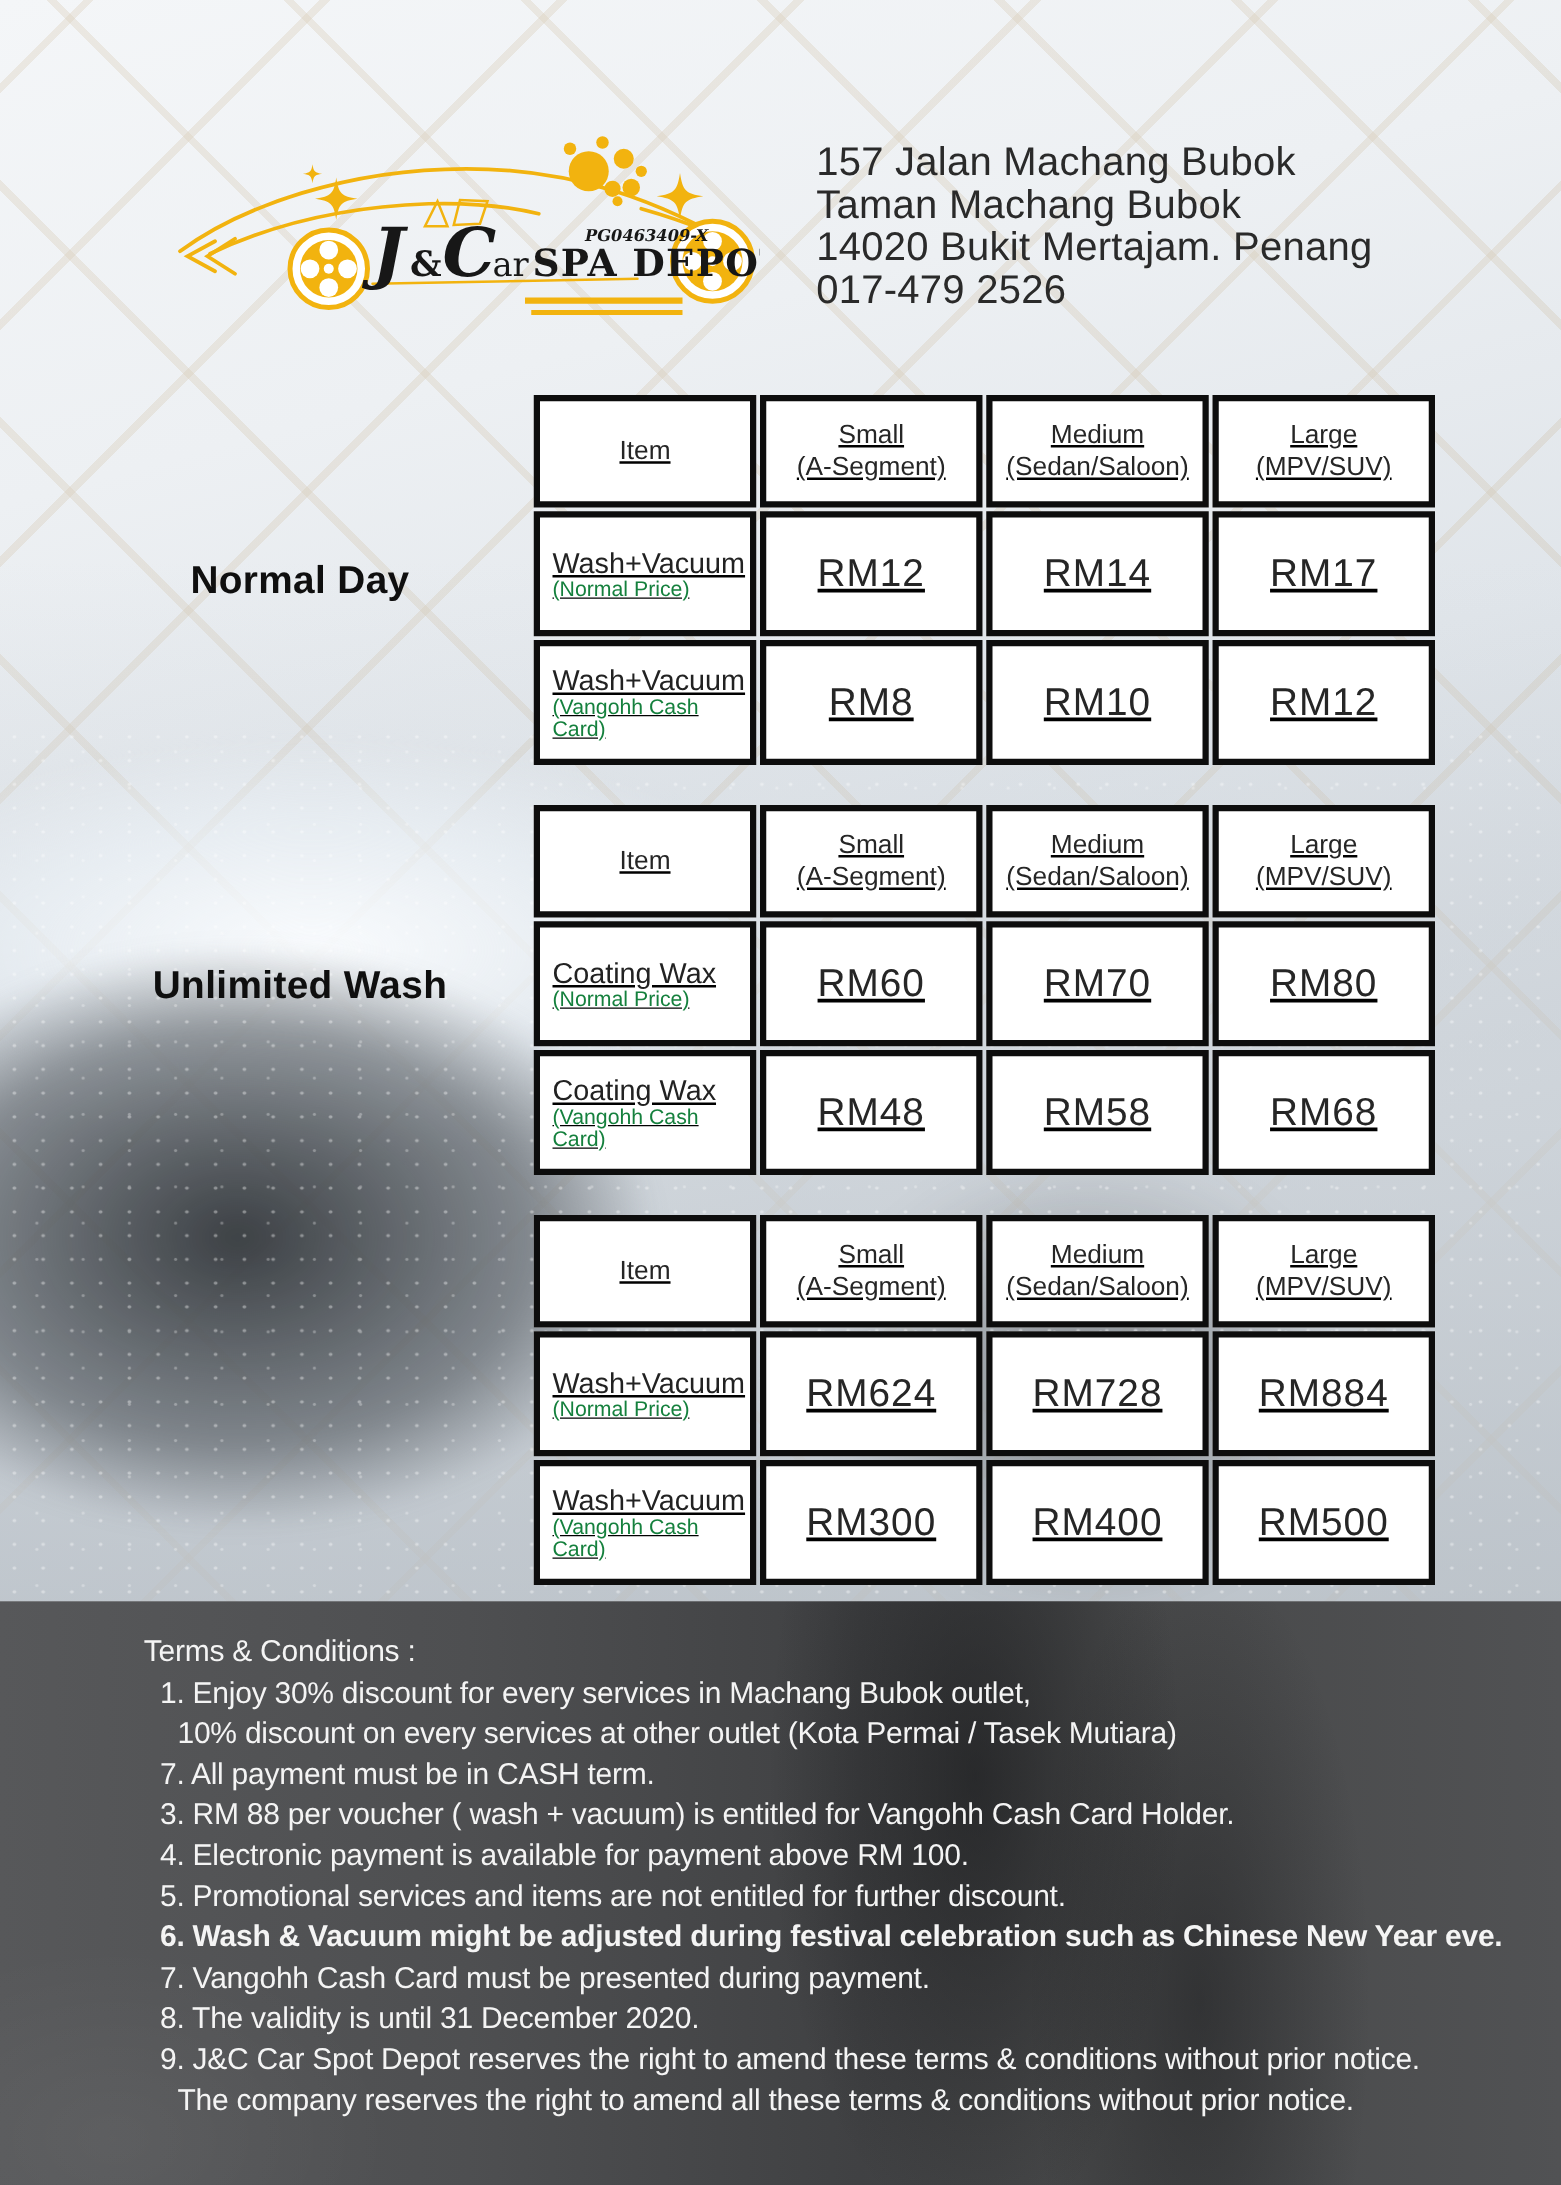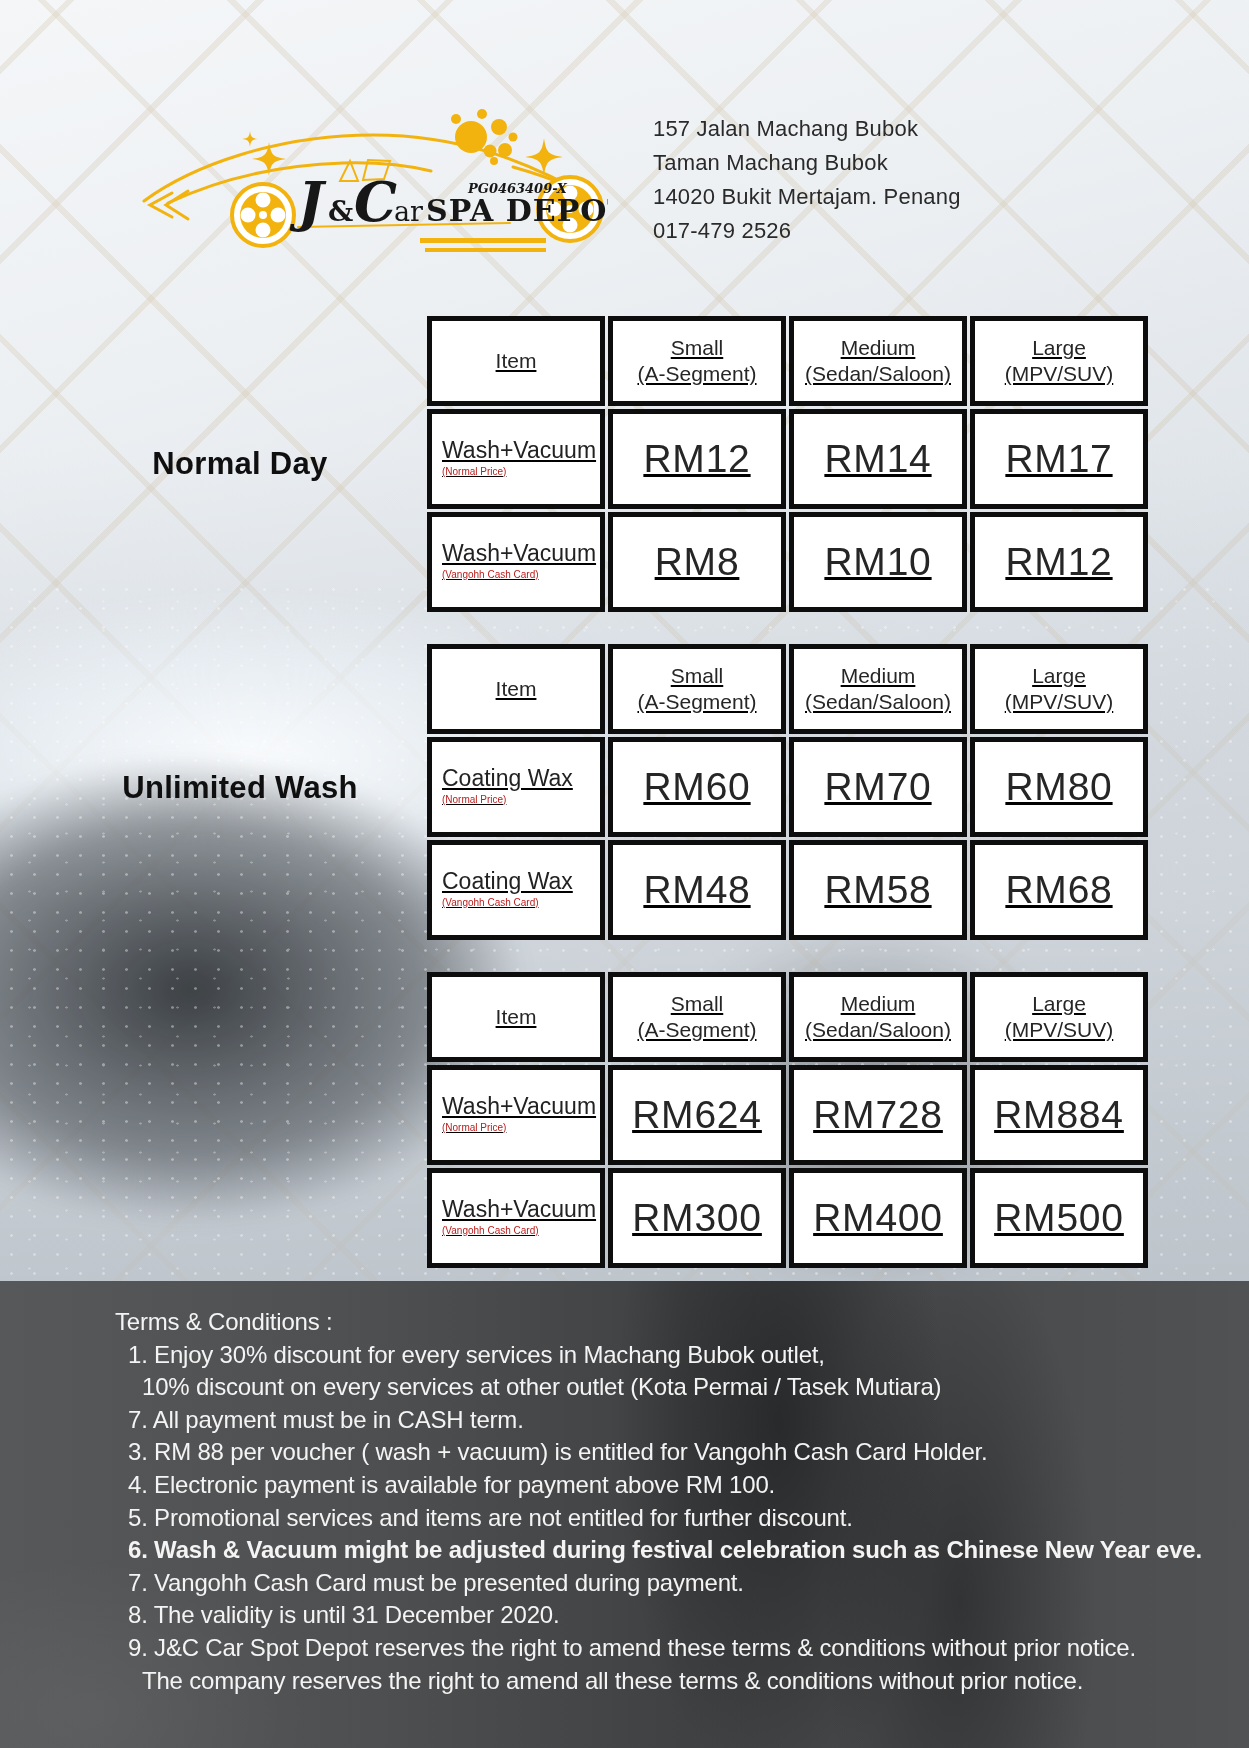--- a/index.html
+++ b/index.html
@@ -44,21 +44,21 @@
       radial-gradient(rgba(255,255,255,.95) 1.1px, transparent 1.9px),
       radial-gradient(rgba(255,255,255,.75) 1px, transparent 1.7px);
     background-size:23px 19px, 37px 29px;
     background-position:0 0, 11px 7px;
   }
   
   .logo { position:absolute; left:138px; top:105px; width:470px; height:170px; }
   
   .address {
     position:absolute; left:653px; top:112px; color:#2a2a2a;
-    font-size:22px; line-height:34px; letter-spacing:.2px; font-weight:400;
+    font-size:32px; line-height:34px; letter-spacing:.2px; font-weight:400;
   }
   
   .side-label {
     position:absolute; left:70px; width:340px; text-align:center;
     font-size:31px; font-weight:bold; color:#0f0f0f; letter-spacing:.3px;
   }
   #label-normal { top:446px; }
   #label-unlimited { top:770px; }
   
   table.price-table {
@@ -67,22 +67,22 @@
   }
   #table-1 { top:313px; } #table-2 { top:641px; } #table-3 { top:969px; }
   .price-table td {
     border:5px solid #0d0d0d; background:#fff; text-align:center; vertical-align:middle;
     color:#262626; padding:0;
   }
   .price-table tr.hdr td { height:80px; font-size:21px; line-height:26px; }
   .price-table tr.row td { height:90px; }
   .price-table td.item-cell { text-align:left; padding-left:10px; }
   .item-name { font-size:23px; line-height:26px; color:#222; }
-  .item-note { font-size:10px; line-height:18px; color:#b91c1c; }
-  .price { font-size:39px; letter-spacing:.8px; color:#1b1b1b; }
+  .item-note { font-size:17px; line-height:18px; color:#15803d; }
+  .price { font-size:31px; letter-spacing:.8px; color:#1b1b1b; }
   
   .terms-overlay {
     position:absolute; left:0; top:1281px; width:1249px; height:467px;
     background:linear-gradient(90deg,#57585a 0%,#4e4f51 30%,#404143 55%,#474849 70%,#515254 100%);
   }
   .terms-overlay::before {
     content:""; position:absolute; inset:0;
     background:
       radial-gradient(230px 520px at 780px 140px, rgba(14,15,17,.5), transparent 72%),
       radial-gradient(190px 500px at 960px 320px, rgba(18,19,21,.42), transparent 72%),

